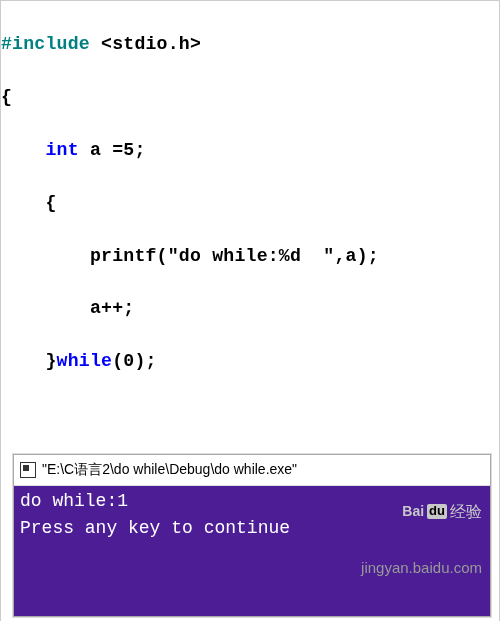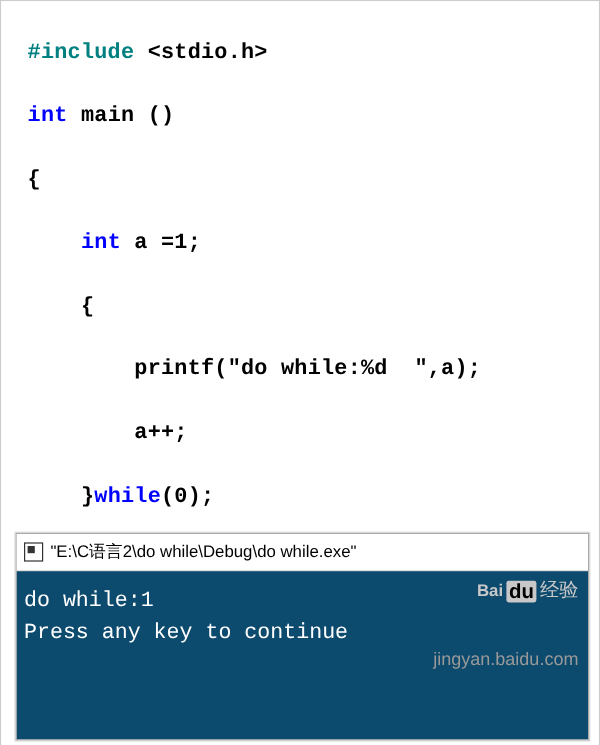--- a/index.html
+++ b/index.html
@@ -23,21 +23,20 @@
     padding: 4px 0 4px 0;
     background: #ffffff;
     font-size: 18.2px;
     line-height: 1.45;
     font-weight: bold;
     white-space: pre;
     font-family: Consolas, "Courier New", monospace;
     letter-spacing: 0.2px;
   }
   .code-area .line {
-    padding-left: 22px;
   }
   .kw { color: #0000ff; font-weight: bold; }
   .pre { color: #008080; font-weight: bold; }
   .txt { color: #000000; font-weight: bold; }
   .console-window {
     position: absolute;
     left: 12px;
     right: 4px;
     bottom: 3px;
     width: 478px;
@@ -72,34 +71,34 @@
   }
   .titlebar-text {
     font-family: "Segoe UI", Tahoma, sans-serif;
     font-size: 14px;
     font-weight: normal;
     color: #000;
     white-space: nowrap;
     overflow: hidden;
   }
   .console-body {
-    background: #0c4a6e;
+    background: #4c1d95;
     color: #ffffff;
     font-family: "SimSun", "NSimSun", "Courier New", monospace;
     font-size: 18px;
     line-height: 1.5;
-    padding: 12px 6px 20px 6px;
+    padding: 2px 6px 20px 6px;
     min-height: 78px;
     white-space: pre;
     position: relative;
   }
   .watermark {
     position: absolute;
     right: 8px;
-    bottom: 18px;
+    bottom: 0;
     text-align: right;
     color: #bbb;
     font-family: "Microsoft YaHei", Arial, sans-serif;
     line-height: 1.1;
     pointer-events: none;
   }
   .watermark .wm-top {
     font-size: 14px;
     letter-spacing: 0px;
     display: flex;
@@ -107,37 +106,36 @@
     justify-content: flex-end;
     gap: 3px;
   }
   .watermark .wm-top .b1 { color: #c8c8c8; font-weight: bold; }
   .watermark .wm-top .b2 {
     background: #c8c8c8;
     color: #000;
     border-radius: 2px;
     padding: 0 2px;
     font-weight: bold;
-    font-size: 17px;
+    font-size: 13px;
   }
   .watermark .wm-top .b3 { color: #c8c8c8; font-size: 16px; }
   .watermark .wm-bot {
     font-size: 15px;
     color: #999;
   }
 </style>
 </head>
 <body>
 <div class="container">
 
 <div class="code-area">
 <div class="line"><span class="pre">#include</span> <span class="txt">&lt;stdio.h&gt;</span></div>
-<div class="line"><span class="kw">int</span> <span class="txt">main ()</span></div>
 <div class="line"><span class="txt">{</span></div>
-<div class="line"><span class="txt">    </span><span class="kw">int</span> <span class="txt">a =1;</span></div>
+<div class="line"><span class="txt">    </span><span class="kw">int</span> <span class="txt">a =5;</span></div>
 <div class="line"><span class="txt">    </span><span class="txt">{</span></div>
 <div class="line"><span class="txt">        </span><span class="txt">printf("do while:%d  ",a);</span></div>
 <div class="line"><span class="txt">        </span><span class="txt">a++;</span></div>
 <div class="line"><span class="txt">    </span><span class="txt">}</span><span class="kw">while</span><span class="txt">(0);</span></div>
 <div class="line"><span class="txt"> </span></div>
 <div class="line"><span class="txt">    </span><span class="txt">printf("\n");</span></div>
 <div class="line"><span class="txt">    </span><span class="txt">a=1;</span></div>
 
 
 

